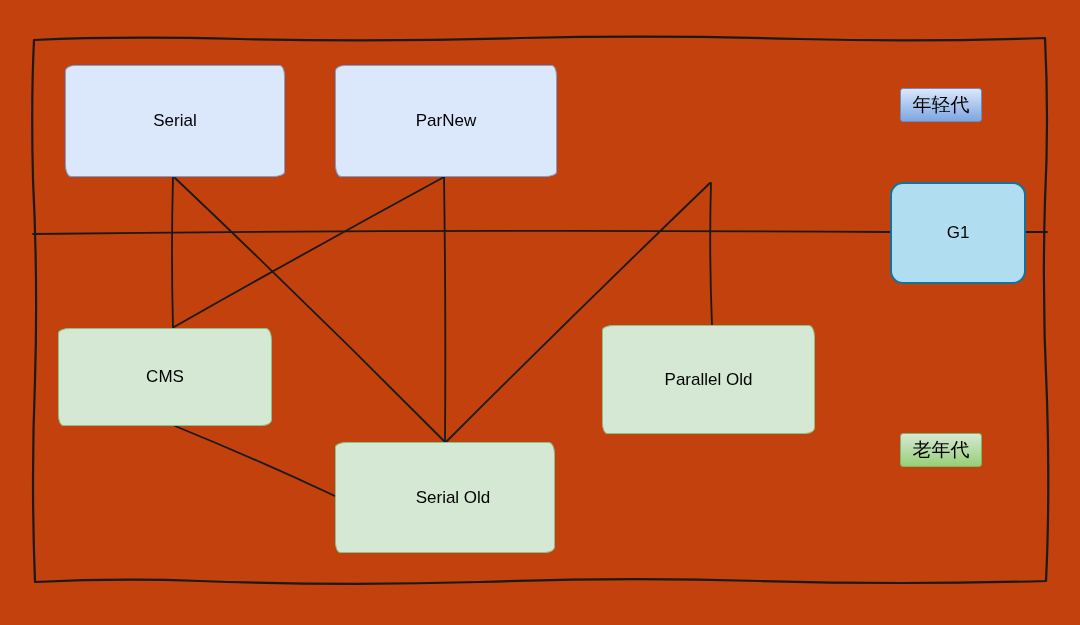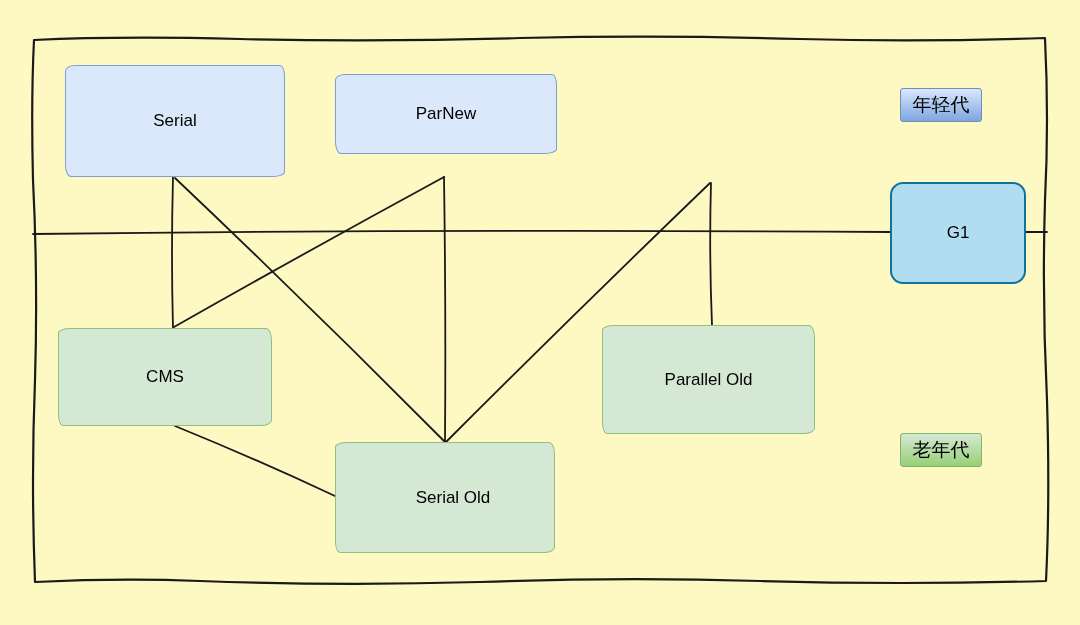--- a/index.html
+++ b/index.html
@@ -5,21 +5,21 @@
   html, body {
     margin: 0;
     padding: 0;
     background: #ffffff;
     font-family: "Liberation Sans", "DejaVu Sans", sans-serif;
   }
   #canvas {
     position: relative;
     width: 1080px;
     height: 625px;
-    background: #fef9c3;
+    background: #c2410c;
     overflow: hidden;
   }
   svg.lines {
     position: absolute;
     left: 0; top: 0;
     width: 1080px; height: 625px;
     z-index: 1;
   }
   .frame-path {
     fill: none;
@@ -103,21 +103,21 @@
     <path class="edge" d="M 444 177 Q 446 310 445 442"></path>
     <path class="edge" d="M 710 183 Q 577 311 446 442"></path>
     <path class="edge" d="M 711 183 Q 709 254 712 325"></path>
     <path class="edge" d="M 175 426 Q 256 459 335 496"></path>
   </svg>
 
   <div class="node young" style="left:65px; top:65px; width:220px; height:112px;">
     <span>Serial</span>
   </div>
 
-  <div class="node young" style="left:335px; top:74px; width:222px; height:80px;">
+  <div class="node young" style="left:335px; top:65px; width:222px; height:112px;">
     <span>ParNew</span>
   </div>
 
 
   <div class="node g1box" style="left:890px; top:182px; width:136px; height:102px;border-radius:13px;">
     <span>G1</span>
   </div>
 
   <div class="node old" style="left:58px; top:328px; width:214px; height:98px;">
     <span>CMS</span>

